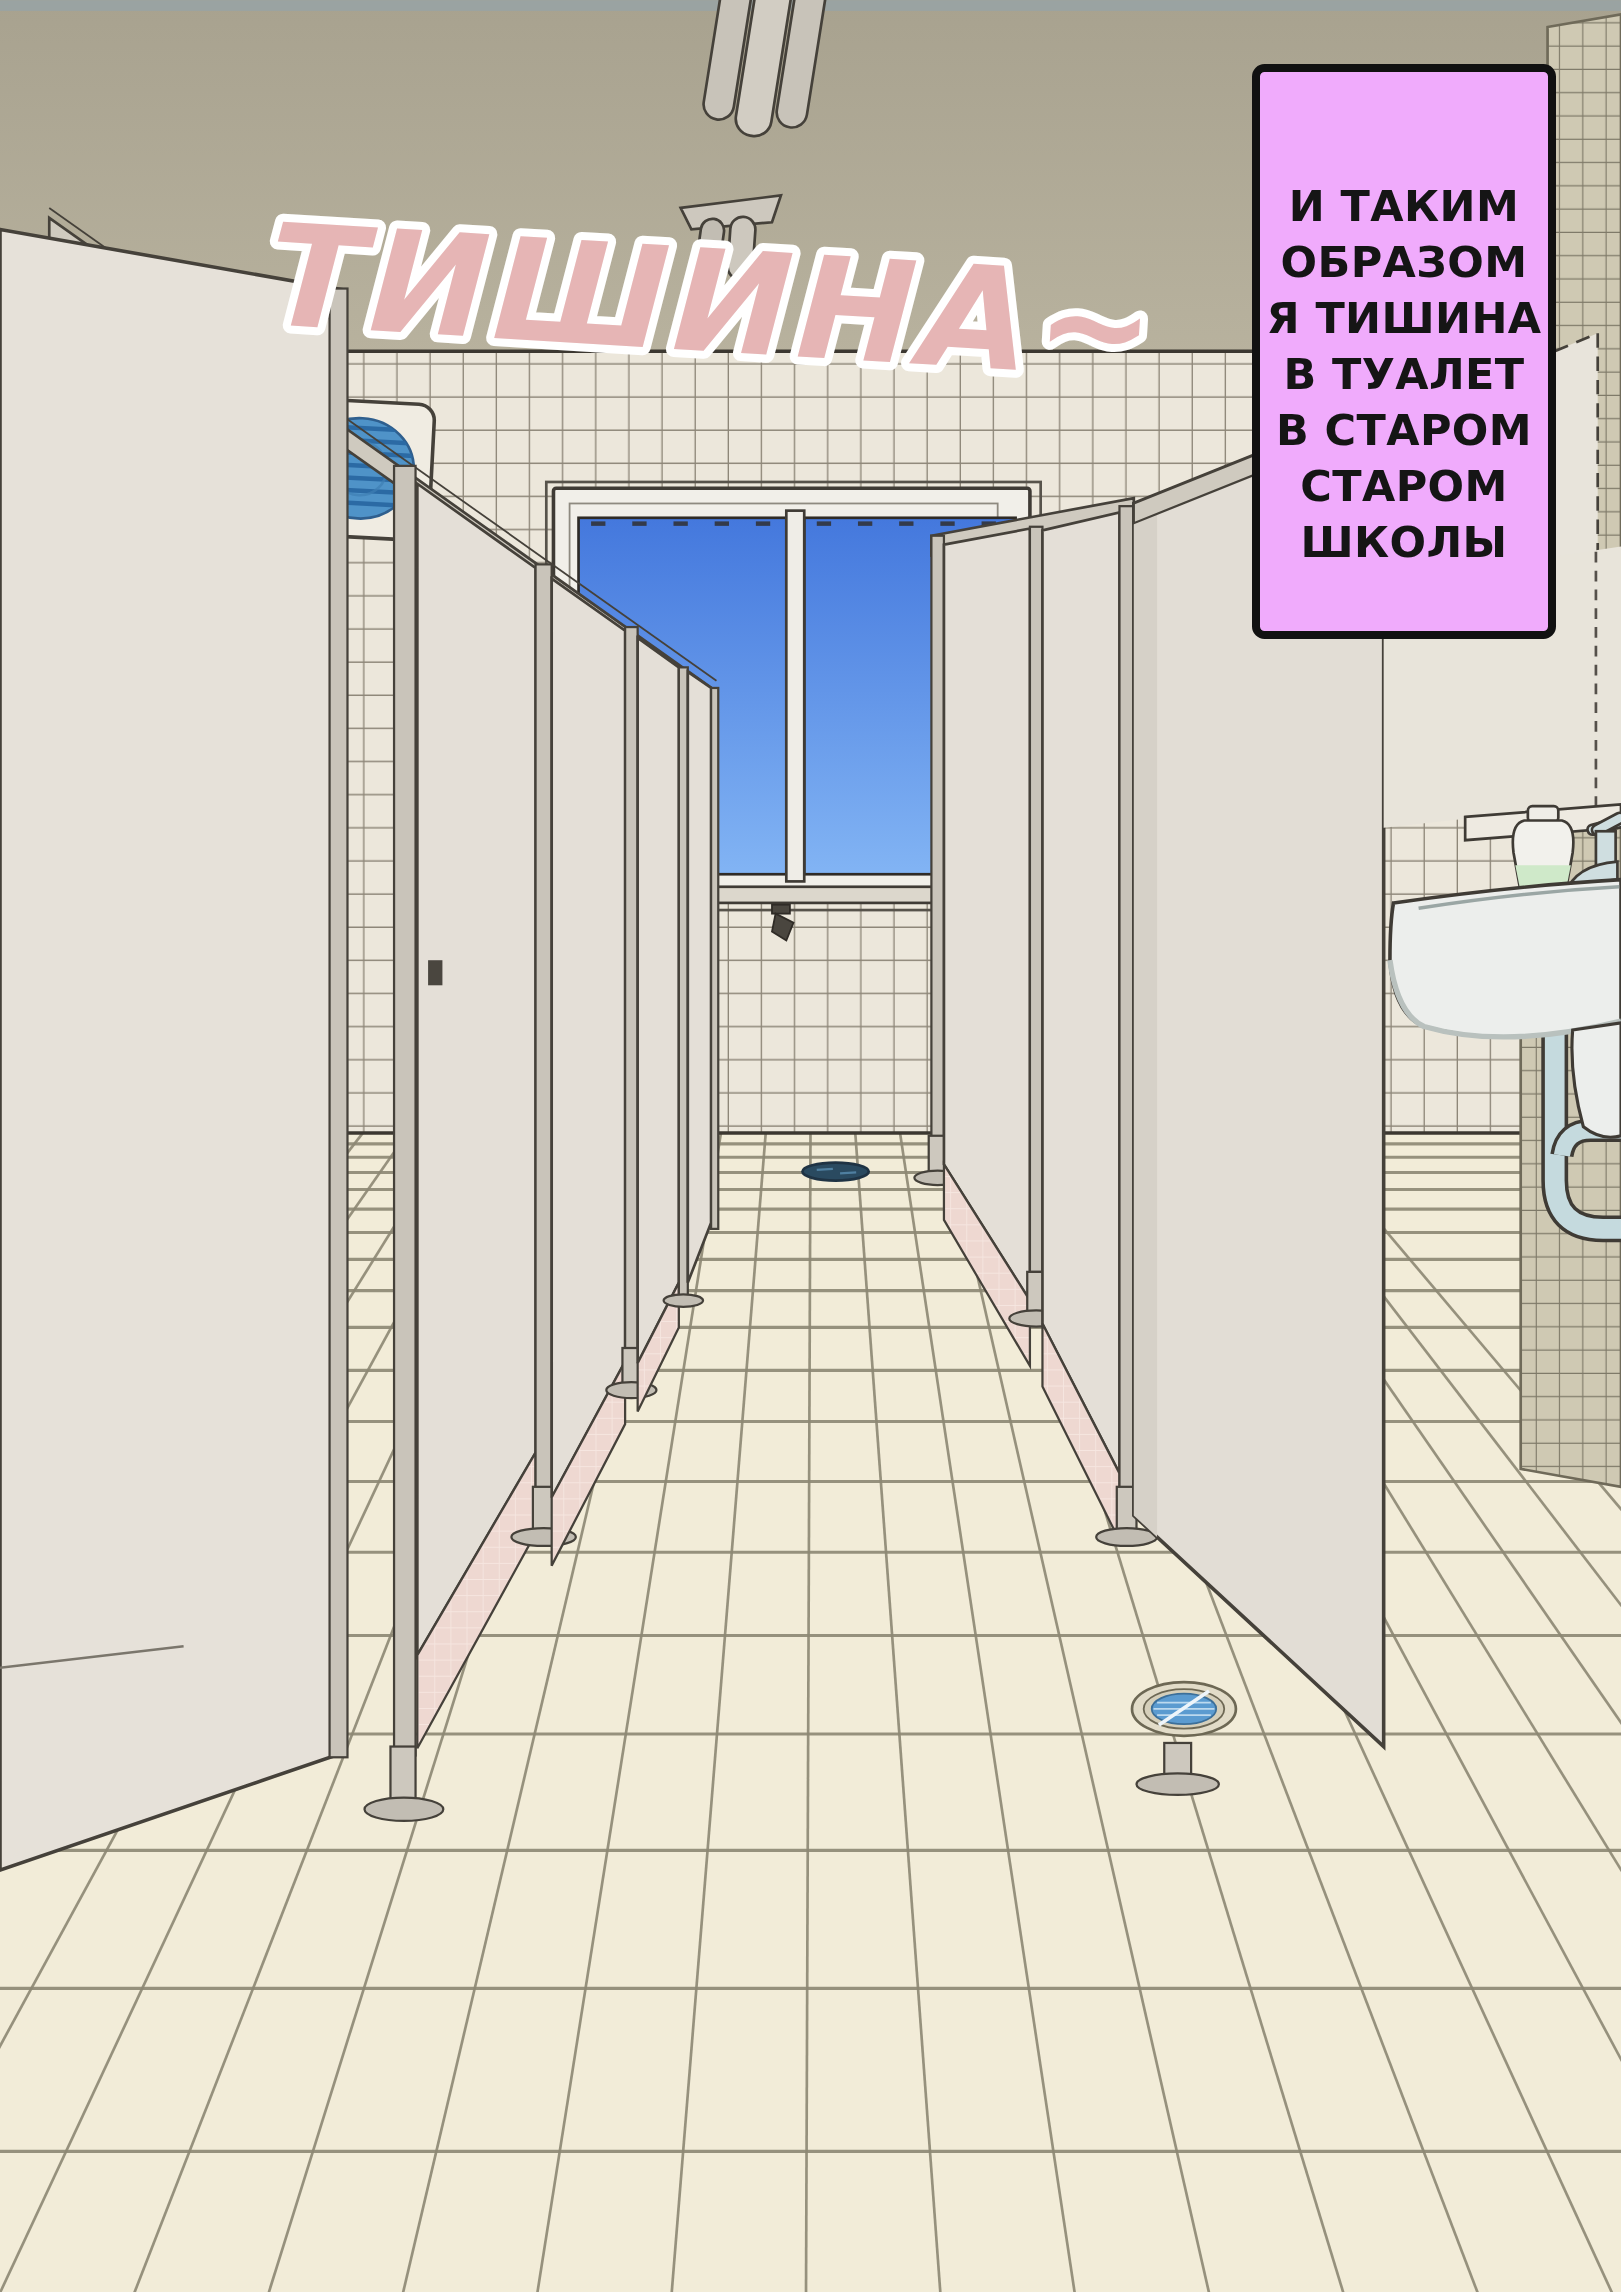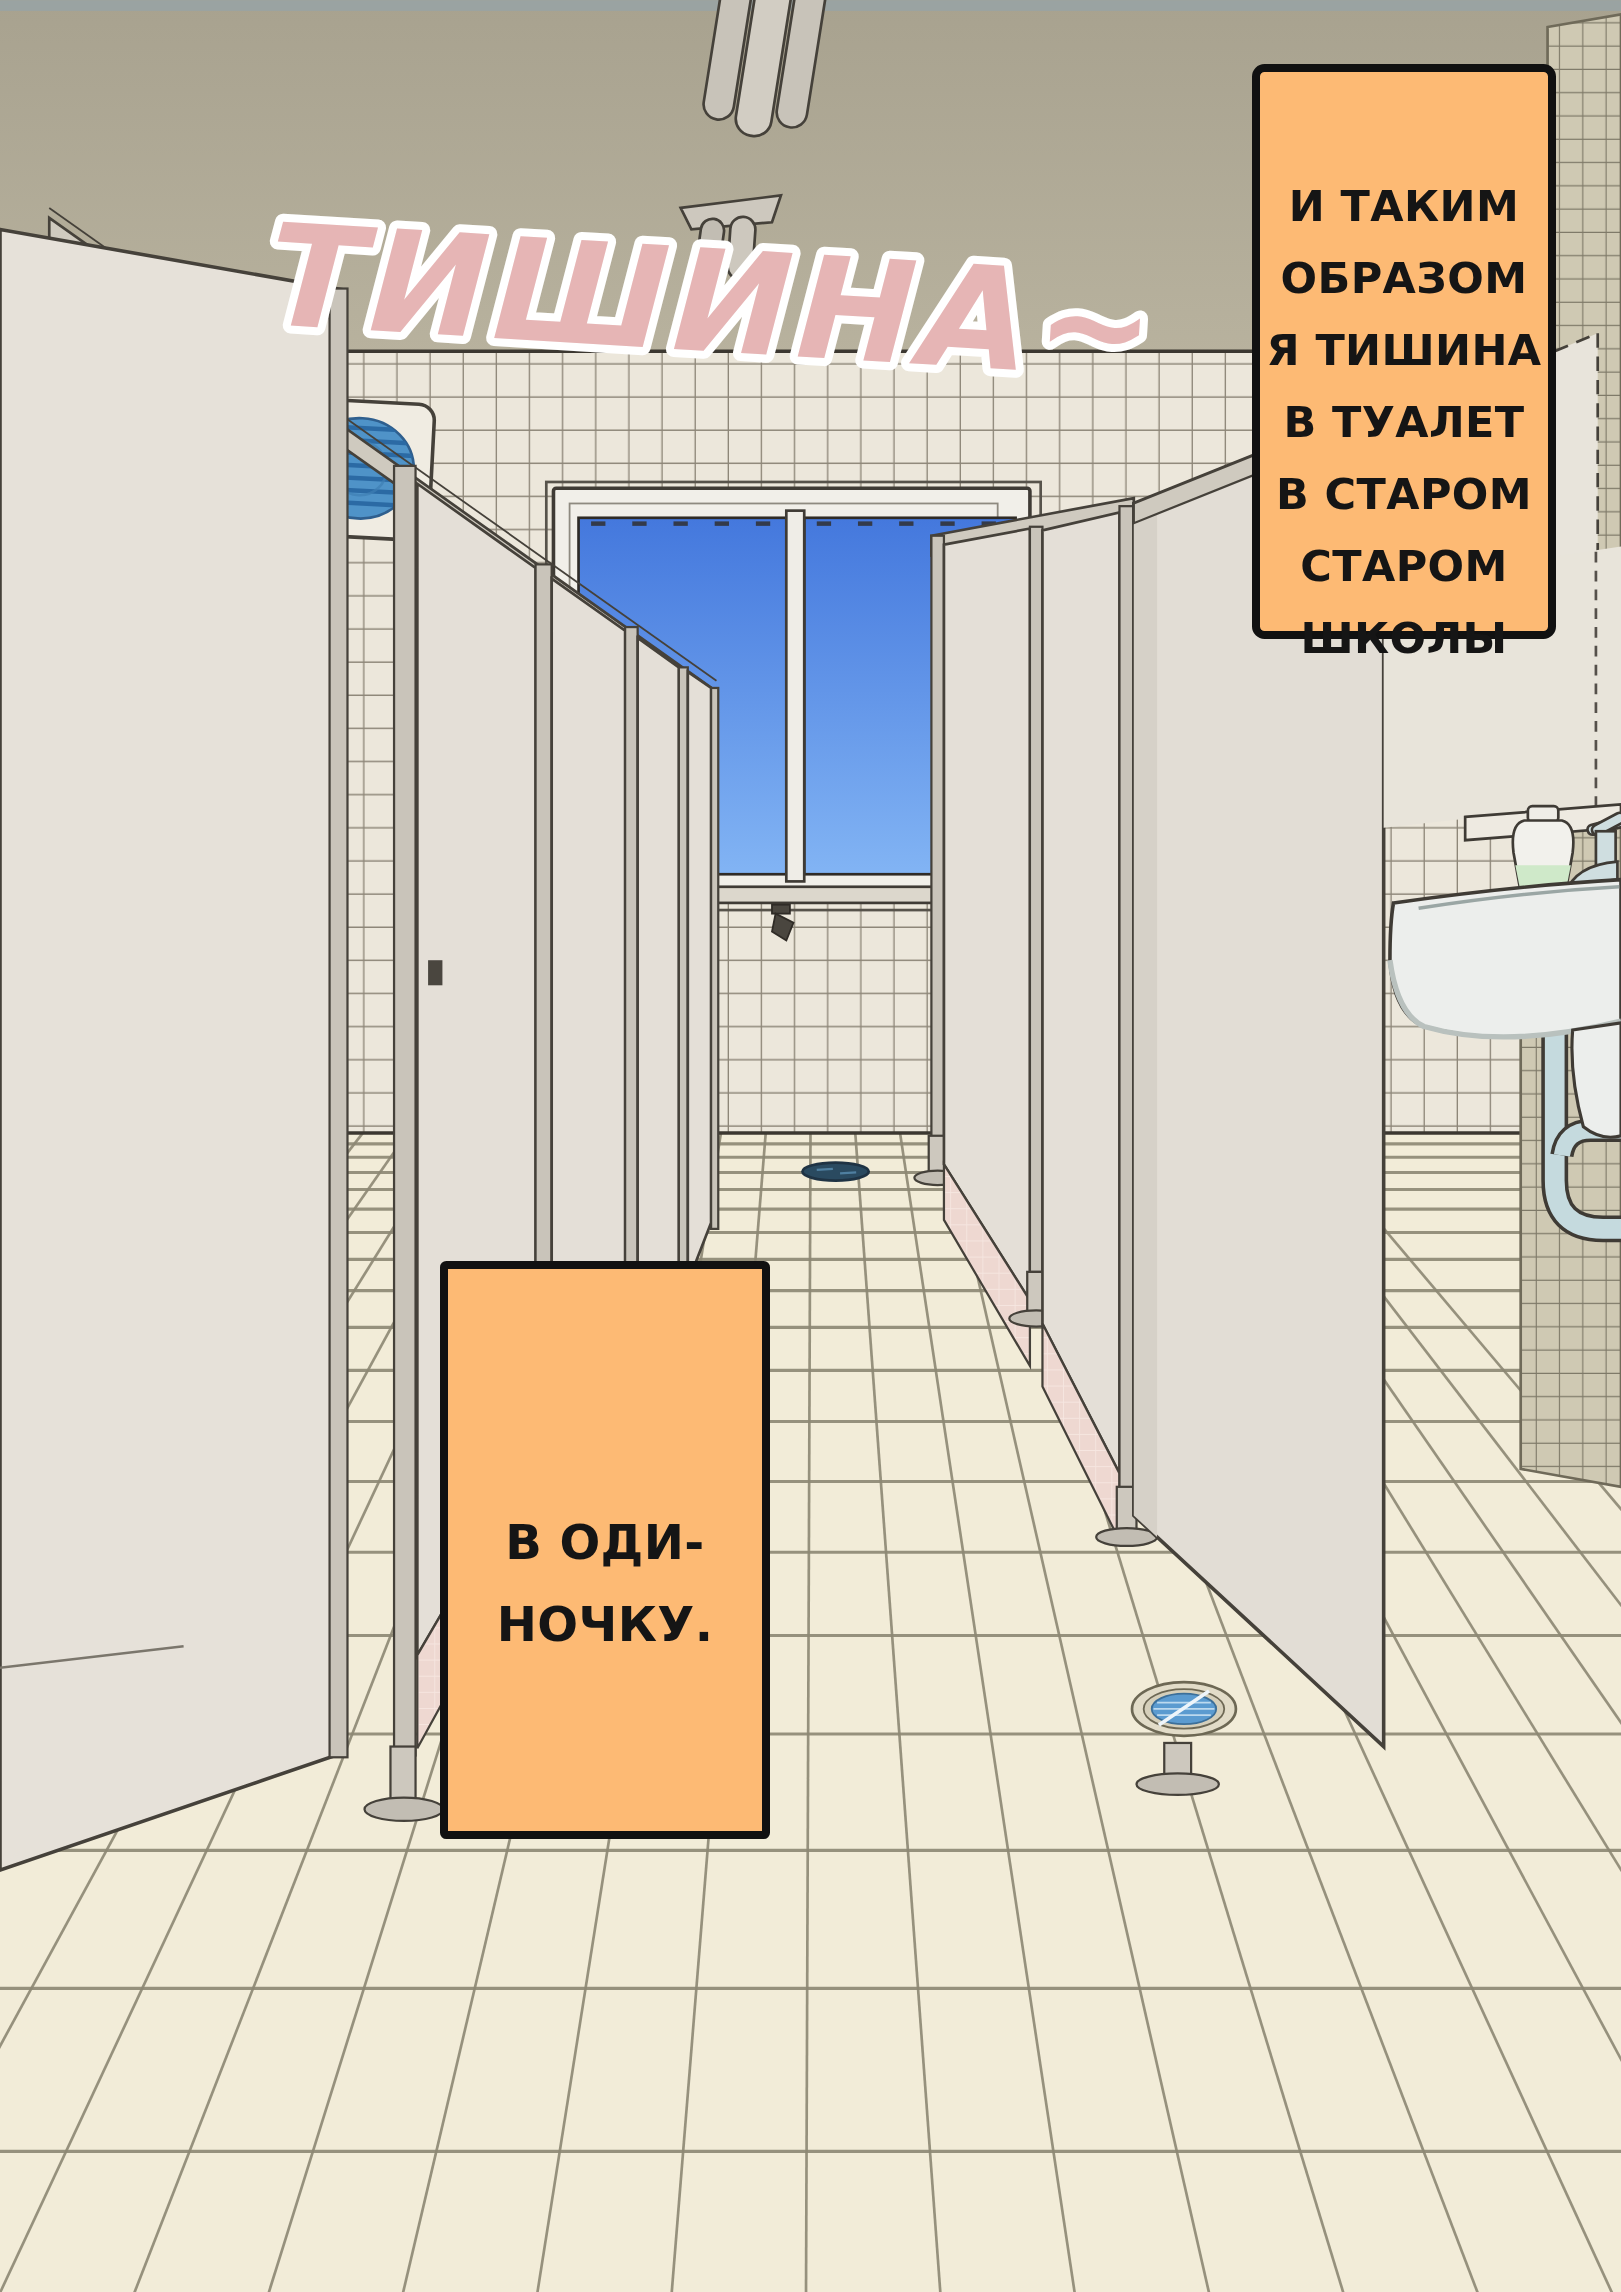--- a/index.html
+++ b/index.html
@@ -1,21 +1,21 @@
 <!DOCTYPE html>
 <html style="font-size:14.3px"><head>
 <meta charset="utf-8">
 <style>
   html,body{margin:0;padding:0;width:1621px;height:2293px;background:#b2ac98;overflow:hidden;
             font-family:"DejaVu Sans","Liberation Sans",sans-serif;}
   .page{position:relative;width:1621px;height:2293px;}
   .page svg{position:absolute;left:0;top:0;display:block;}
-  .speech-box{position:absolute;background:#fdba74;border:8px solid #111111;box-sizing:border-box;
+  .speech-box{position:absolute;background:#f0abfc;border:8px solid #111111;box-sizing:border-box;
               display:flex;flex-direction:column;align-items:center;color:#151515;
-              font-weight:bold;text-align:center;gap:16px;}
+              font-weight:bold;text-align:center;}
   .narration{left:1252px;top:64px;width:304px;height:575px;border-radius:12.5px;
              justify-content:flex-start;padding-top:106px;font-size:43px;line-height:56px;letter-spacing:0.4px;}
   .caption{left:440px;top:1261px;width:330px;height:578px;border-radius:6.3px;
            justify-content:flex-start;padding-top:240px;font-size:48px;line-height:66px;letter-spacing:0.4px;}
   .speech-box span{display:block;white-space:nowrap;}
 </style>
 </head>
 <body>
 
 <div class="page">
@@ -287,19 +287,15 @@
   <div class="speech-box narration">
     <span>И ТАКИМ</span>
     <span>ОБРАЗОМ</span>
     <span>Я ТИШИНА</span>
     <span>В ТУАЛЕТ</span>
     <span>В СТАРОМ</span>
     <span>СТАРОМ</span>
     <span>ШКОЛЫ</span>
   </div>
 
-  <div class="speech-box caption">
-    <span>В ОДИ-</span>
-    <span>НОЧКУ.</span>
-  </div>
 
 </div>
 
 
 </body></html>

